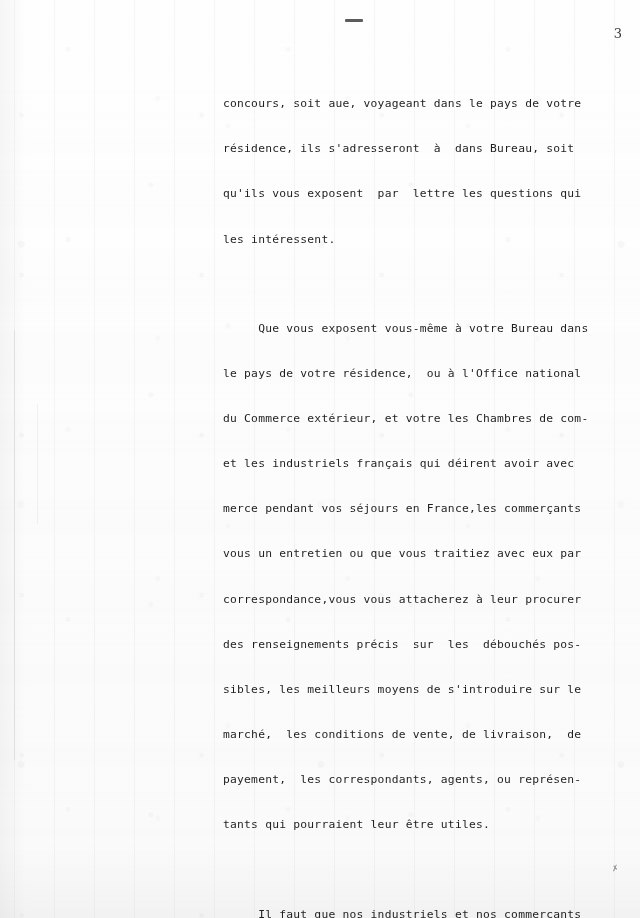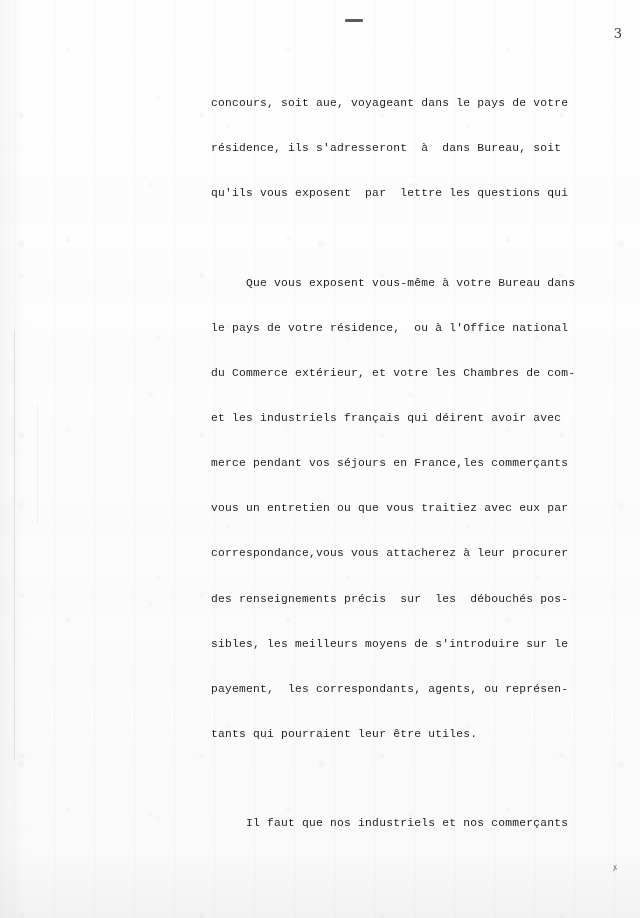--- a/index.html
+++ b/index.html
@@ -92,25 +92,24 @@
     position: absolute;
     left: 211px;
     top: 66px;
     width: 379px;
     color: #1f1f1f;
     font-size: 11.3px;
     line-height: 15.05px;
     letter-spacing: 0.02em;
   }
   .para {
-    margin: 0 0 14px 0;
+    margin: 0 0 14px 12px;
     text-align: justify;
     text-justify: inter-word;
     white-space: pre-wrap;
-    font-family: Liberation Mono, monospace;
   }
   .para:last-child { margin-bottom: 0; }
   .para .ln {
     display: block;
     white-space: pre;
   }
 
   .margin-mark {
     position: absolute;
     left: 612px;
@@ -134,32 +133,34 @@
   <div class="top-dash"></div>
 
   <div class="page-number">3</div>
 
   <div class="body-text">
 
     <div class="para">
       <span class="ln">concours, soit aue, voyageant dans le pays de votre</span>
       <span class="ln">résidence, ils s'adresseront  à  dans Bureau, soit</span>
       <span class="ln">qu'ils vous exposent  par  lettre les questions qui</span>
+      <span class="ln">les intéressent.</span>
     </div>
 
     <div class="para">
       <span class="ln">     Que vous exposent vous-même à votre Bureau dans</span>
       <span class="ln">le pays de votre résidence,  ou à l'Office national</span>
       <span class="ln">du Commerce extérieur, et votre les Chambres de com-</span>
       <span class="ln">et les industriels français qui déirent avoir avec</span>
       <span class="ln">merce pendant vos séjours en France,les commerçants</span>
       <span class="ln">vous un entretien ou que vous traitiez avec eux par</span>
       <span class="ln">correspondance,vous vous attacherez à leur procurer</span>
       <span class="ln">des renseignements précis  sur  les  débouchés pos-</span>
       <span class="ln">sibles, les meilleurs moyens de s'introduire sur le</span>
+      <span class="ln">marché,  les conditions de vente, de livraison,  de</span>
       <span class="ln">payement,  les correspondants, agents, ou représen-</span>
       <span class="ln">tants qui pourraient leur être utiles.</span>
     </div>
 
     <div class="para">
       <span class="ln">     Il faut que nos industriels et nos commerçants</span>
       
       
       
       

